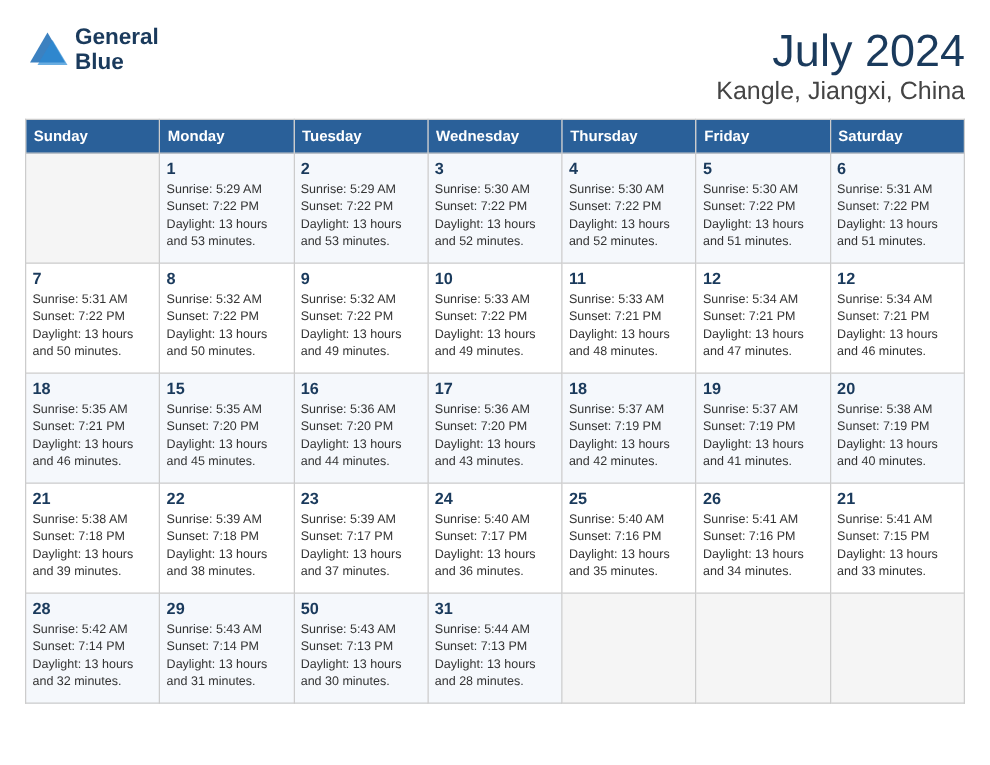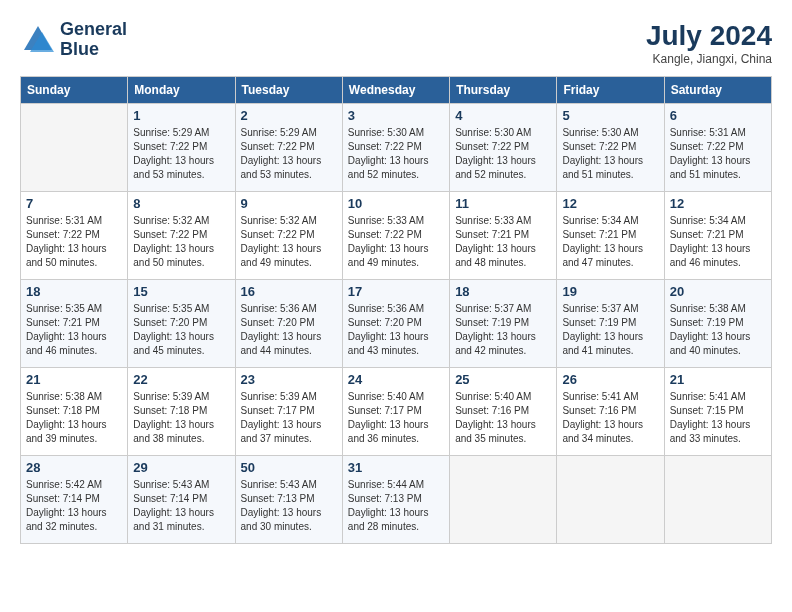--- a/index.html
+++ b/index.html
@@ -29,26 +29,26 @@
     }
     .logo-icon {
       width: 36px;
       height: 36px;
       margin-right: 4px;
     }
     .title-block {
       text-align: right;
     }
     .month-title {
-      font-size: 28px;
+      font-size: 36px;
       color: #1a3a5c;
-      font-weight: bold;
+      font-weight: normal;
     }
     .location {
-      font-size: 12px;
+      font-size: 20px;
       color: #444;
     }
     table {
       width: 100%;
       border-collapse: collapse;
       font-size: 11px;
     }
     thead tr th {
       background-color: #2a6099;
       color: #fff;

